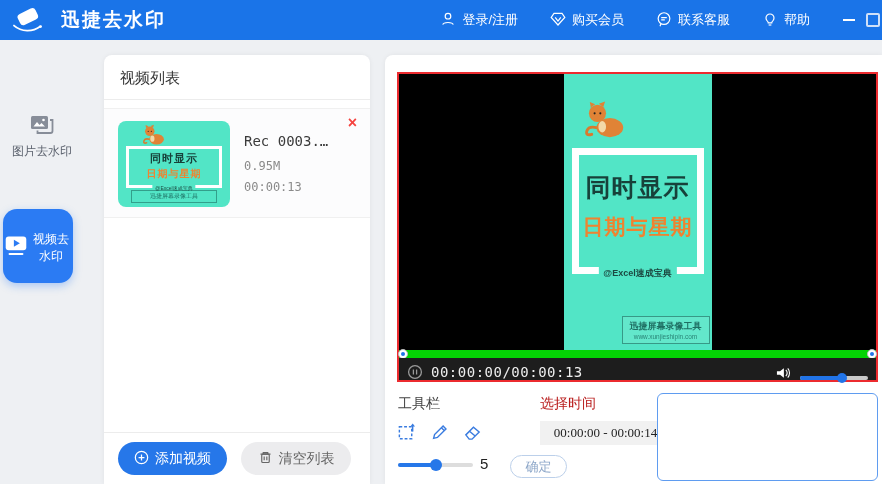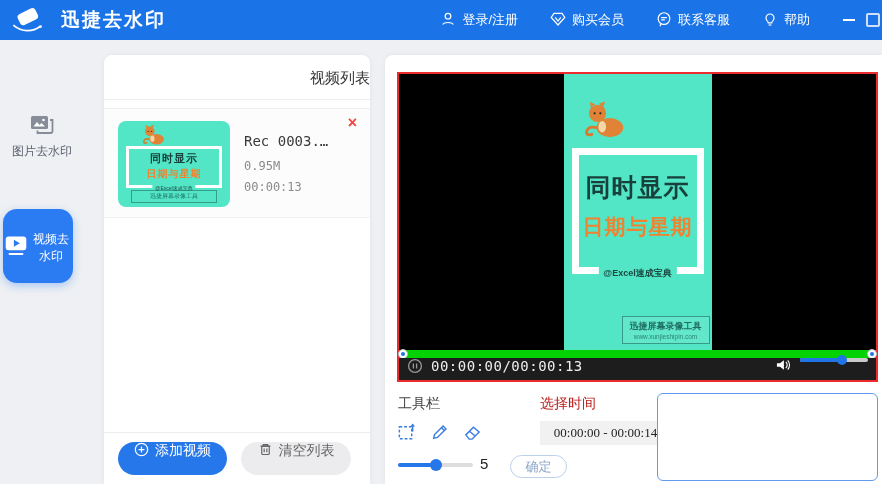--- a/index.html
+++ b/index.html
@@ -24,35 +24,35 @@
   .side-item { position:absolute; left:0; width:80px; text-align:center; color:#5c626e; font-size:12px; cursor:pointer; }
   .side-item .side-icon svg { width:26px; height:24px; display:inline-block; }
   .side-item .side-label { display:block; margin-top:4px; }
   .side-item.inactive { top:55px; left:2px; }
   .side-item.active { top:152px; left:3px; width:70px; height:74px; background:#2b7bf3; border-radius:14px; color:#fff;
     display:flex; flex-direction:row; align-items:center; justify-content:center; box-shadow:0 3px 8px rgba(43,123,243,.35); }
   .side-item.active .side-label { margin-top:3px; }
 
   
   .list-card { position:absolute; left:104px; top:55px; width:266px; bottom:0; background:#fff; border-radius:8px 8px 0 0; box-shadow:0 0 5px rgba(0,0,0,.06); }
-  .list-header { height:45px; line-height:45px; padding-left:16px; font-size:15px; color:#333; border-bottom:1px solid #ececec;text-align:right; }
+  .list-header { height:45px; line-height:45px; padding-left:16px; font-size:15px; color:#333; border-bottom:1px solid #ececec; }
   .video-item { position:absolute; left:0; right:0; top:53px; height:110px; background:#fcfcfd; border-top:1px solid #f0f0f0; border-bottom:1px solid #f0f0f0; cursor:pointer; }
   .thumb { position:absolute; left:14px; top:12px; width:112px; height:86px; border-radius:8px; background:#52e5c6; overflow:hidden; }
   .thumb .cat svg { position:absolute; left:24px; top:3px; width:26px; height:22px; }
   .t-frame { position:absolute; left:8px; right:8px; top:25px; height:42px; border:3px solid #fff; }
   .t-line1 { text-align:center; margin-top:2px; font-size:11px; font-weight:bold; color:#17413a; letter-spacing:1px; white-space:nowrap; }
   .t-line2 { text-align:center; margin-top:1px; font-size:10px; font-weight:bold; color:#ef8330; letter-spacing:1px; white-space:nowrap; }
   .t-byline { position:absolute; left:50%; transform:translateX(-50%); bottom:-6px; background:#52e5c6; padding:0 3px; font-size:5px; color:#1c4a42; white-space:nowrap; }
   .t-wm { position:absolute; left:50%; transform:translateX(-50%); bottom:4px; width:86px; border:1px solid rgba(20,90,80,.5); font-size:6px; color:#1e6e62; text-align:center; white-space:nowrap; overflow:hidden; padding:1px 0; }
   .item-name { position:absolute; left:140px; top:24px; font-family:"DejaVu Sans Mono", monospace; font-size:14px; color:#3a3a3a; }
   .item-size { position:absolute; left:140px; top:50px; font-family:"DejaVu Sans Mono", monospace; font-size:12px; color:#8a8a8a; }
   .item-duration { position:absolute; left:140px; top:71px; font-family:"DejaVu Sans Mono", monospace; font-size:12px; color:#8a8a8a; }
   .item-close { position:absolute; right:13px; top:6px; color:#f5433f; font-size:16px; font-weight:bold; cursor:pointer; line-height:1; }
   .list-footer { position:absolute; left:0; right:0; bottom:0; height:52px; border-top:1px solid #ececec; display:flex; align-items:center; padding:0 14px; gap:14px; }
-  .btn { display:flex; align-items:flex-start; justify-content:center; gap:6px; height:33px; border-radius:17px; font-size:14px; cursor:pointer; border:none; }
+  .btn { display:flex; align-items:center; justify-content:center; gap:6px; height:33px; border-radius:17px; font-size:14px; cursor:pointer; border:none; }
   .btn svg { width:15px; height:15px; }
   .btn-add { width:109px; background:#2677e9; color:#fff; }
   .btn-clear { width:110px; background:#ececee; color:#666; }
 
   
   .right-card { position:absolute; left:385px; top:55px; right:0; bottom:0; background:#fff; border-radius:8px 0 0 0; box-shadow:0 0 5px rgba(0,0,0,.06); }
   .player { position:absolute; left:12px; top:17px; width:481px; height:310px; border:2px solid #ec2b2f; background:#000; }
   .stage { position:absolute; left:0; right:0; top:0; height:276px; background:#000; }
   .video { position:absolute; left:50%; transform:translateX(-50%); top:0; bottom:0; width:148px; background:#52e5c6; }
   .video .cat svg { position:absolute; left:20px; top:26px; width:46px; height:40px; }
@@ -60,21 +60,21 @@
   .v-line1 { text-align:center; margin-top:16px; font-size:25px; font-weight:bold; color:#17413a; letter-spacing:1px; white-space:nowrap; }
   .v-line2 { text-align:center; margin-top:9px; font-size:21px; font-weight:bold; color:#ef8330; letter-spacing:1px; white-space:nowrap; }
   .v-byline { position:absolute; left:50%; transform:translateX(-50%); bottom:-13px; background:#52e5c6; padding:0 5px; font-size:9px; font-weight:bold; color:#1c4a42; white-space:nowrap; }
   .v-wm { position:absolute; right:2px; bottom:6px; width:88px; border:1px solid rgba(20,90,80,.55); background:rgba(255,255,255,.10); text-align:center; padding:3px 1px; }
   .v-wm1 { font-size:9px; font-weight:bold; color:#1e6e62; white-space:nowrap; }
   .v-wm2 { font-size:6.5px; color:#2a8577; white-space:nowrap; }
   .progress { position:absolute; left:0; right:0; top:276px; height:8px; background:#04d204; }
   .p-handle { position:absolute; top:-1px; width:10px; height:10px; border-radius:50%; background:#fff; border:1px solid #bbb; cursor:pointer; }
   .p-handle::after { content:""; position:absolute; left:2px; top:2px; width:4px; height:4px; border-radius:50%; background:#2174e8; }
   .p-handle.left { left:-1px; } .p-handle.right { right:-1px; }
-  .controls { position:absolute; left:0; right:0; bottom:0; height:22px; background:#1d1d1d; display:flex; align-items:flex-start; padding:0 8px; gap:8px; }
+  .controls { position:absolute; left:0; right:0; bottom:0; height:22px; background:#1d1d1d; display:flex; align-items:flex-end; padding:0 8px; gap:8px; }
   .controls .pause svg { width:16px; height:16px; display:block; cursor:pointer; }
   .time-display { color:#eee; font-family:"DejaVu Sans Mono", monospace; font-size:14px; letter-spacing:.5px; }
   .controls .spacer { flex:1; }
   .controls .speaker svg { width:17px; height:14px; display:block; cursor:pointer; }
   .volume { position:relative; width:68px; height:4px; background:#c9c9c9; border-radius:2px; cursor:pointer; }
   .volume .vol-fill { position:absolute; left:0; top:0; bottom:0; width:42px; background:#2174e8; border-radius:2px; }
   .volume .vol-handle { position:absolute; left:37px; top:-3px; width:10px; height:10px; border-radius:50%; background:#2174e8; }
 
   
   .tools-label { position:absolute; left:13px; top:340px; font-size:14px; color:#444; }

